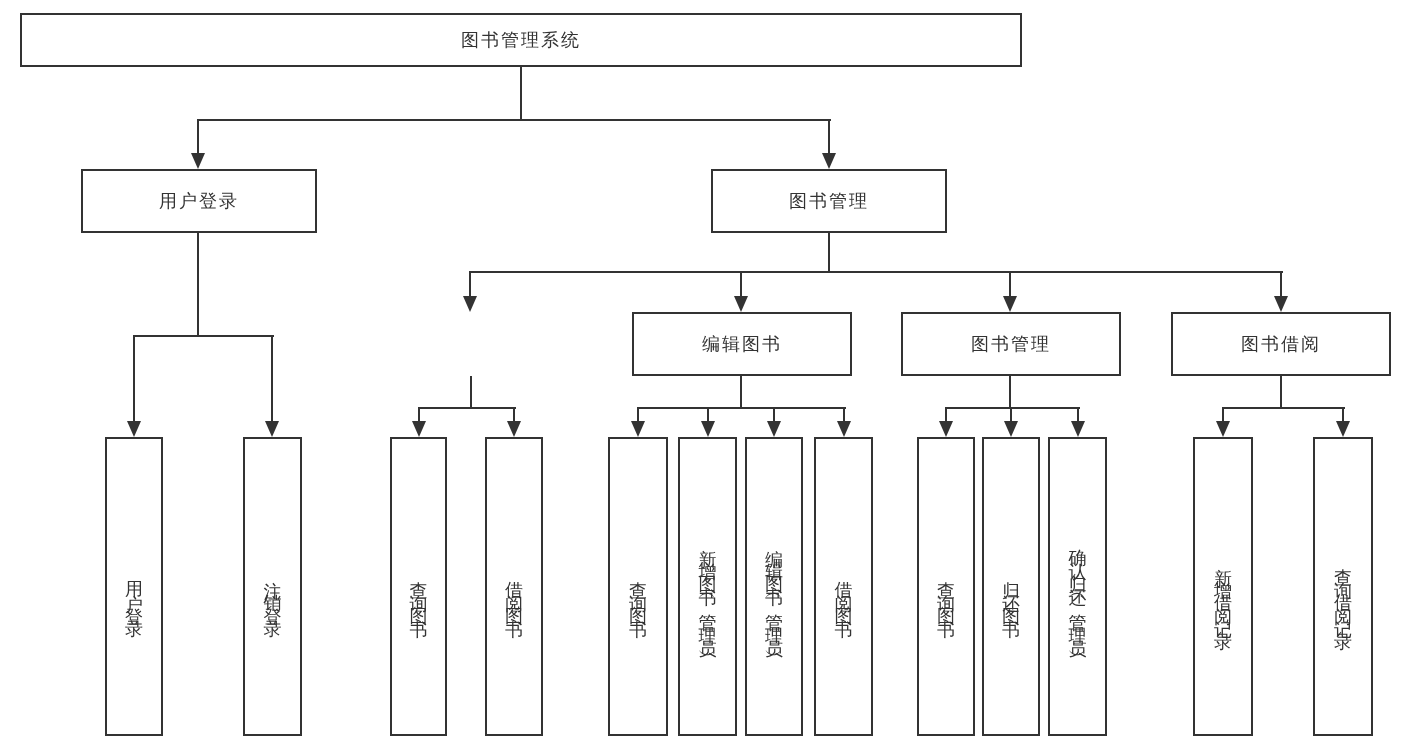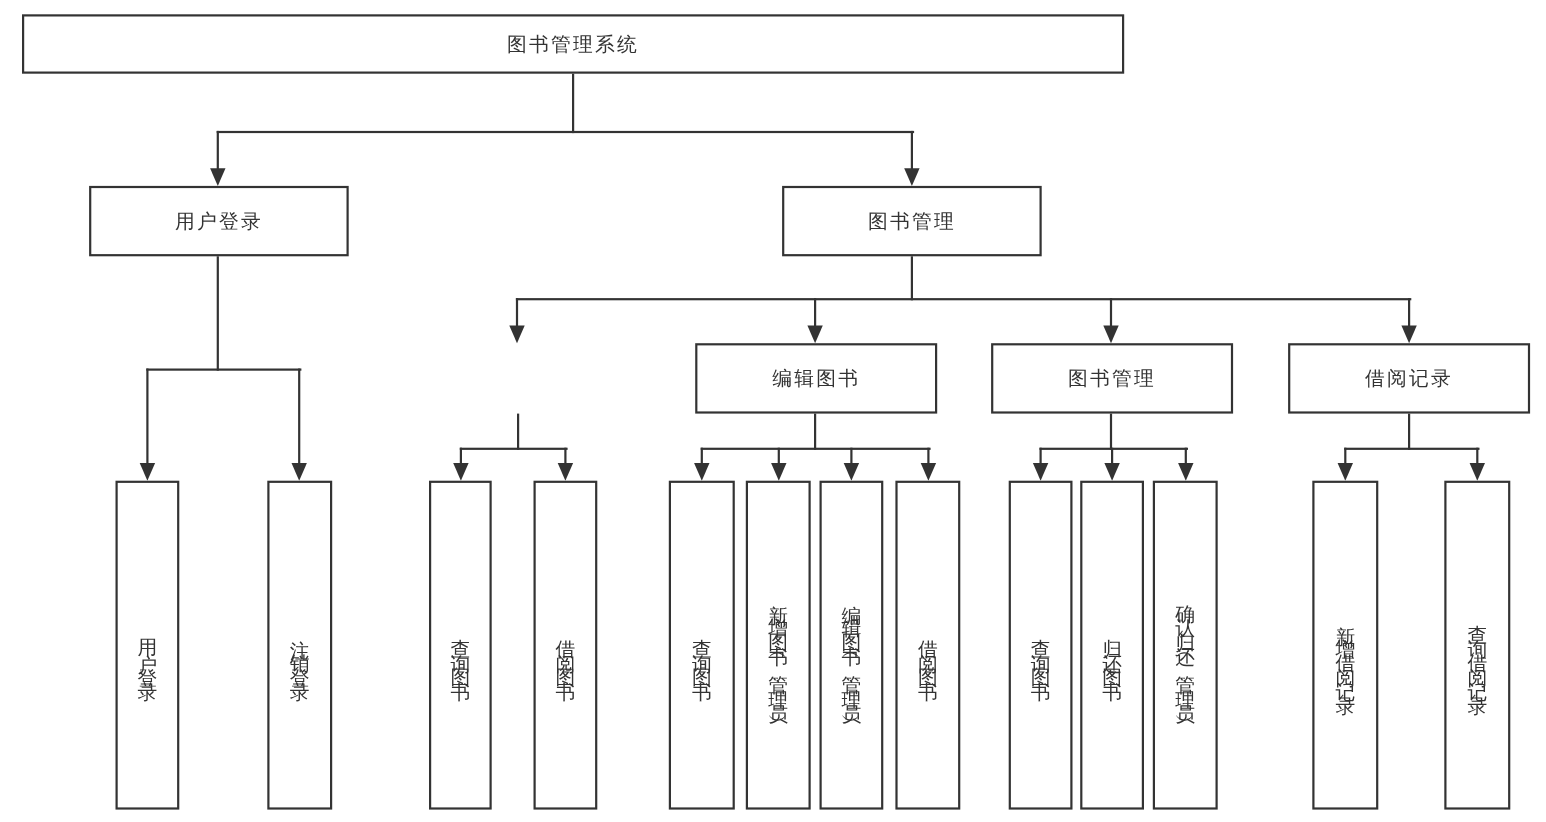--- a/index.html
+++ b/index.html
@@ -93,21 +93,21 @@
   <div class="line" style="left:1280px;top:271px;width:2px;height:27px"></div>
   <div class="arrow" style="left:1274px;top:296px"></div>
 
   <div class="node h" style="left:632px;top:312px;width:220px;height:64px">
     <span class="lbl">编辑图书</span>
   </div>
   <div class="node h" style="left:901px;top:312px;width:220px;height:64px">
     <span class="lbl">图书管理</span>
   </div>
   <div class="node h" style="left:1171px;top:312px;width:220px;height:64px">
-    <span class="lbl">借阅记录</span>
+    <span class="lbl">图书借阅</span>
   </div>
 
   <div class="line" style="left:470px;top:376px;width:2px;height:33px"></div>
   <div class="line" style="left:418px;top:407px;width:98px;height:2px"></div>
   <div class="line" style="left:418px;top:407px;width:2px;height:16px"></div>
   <div class="arrow" style="left:412px;top:421px"></div>
   <div class="line" style="left:513px;top:407px;width:2px;height:16px"></div>
   <div class="arrow" style="left:507px;top:421px"></div>
 
   <div class="line" style="left:740px;top:376px;width:2px;height:33px"></div>

